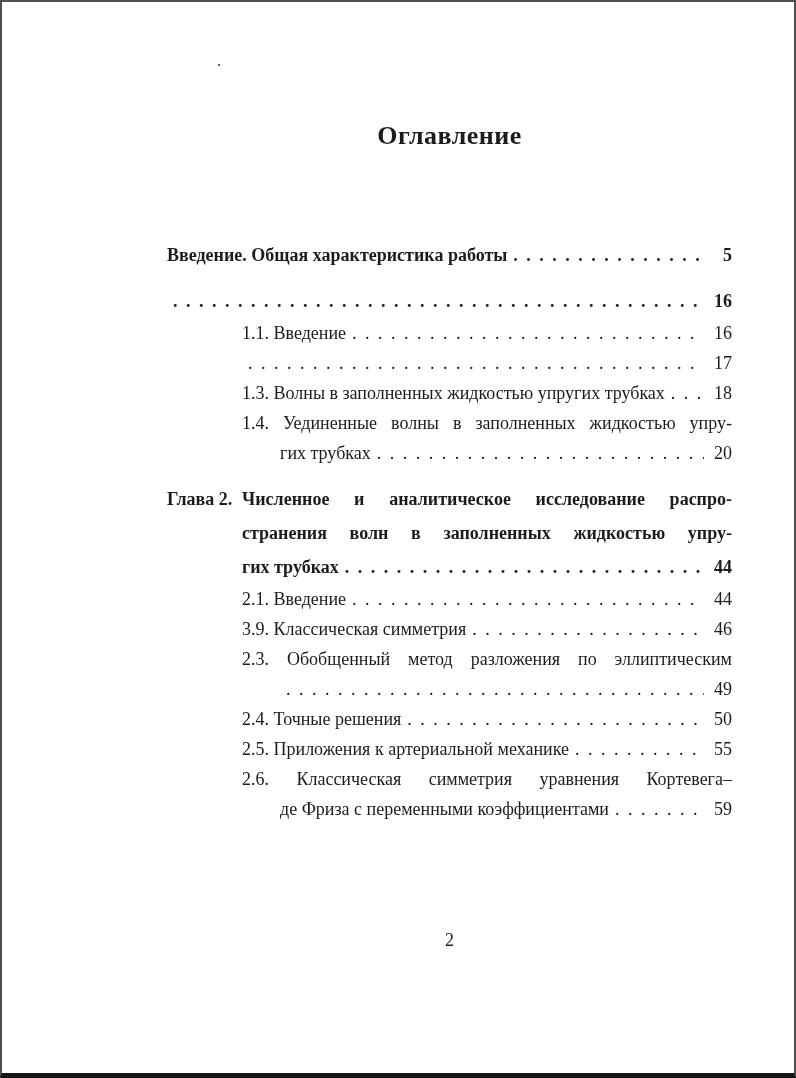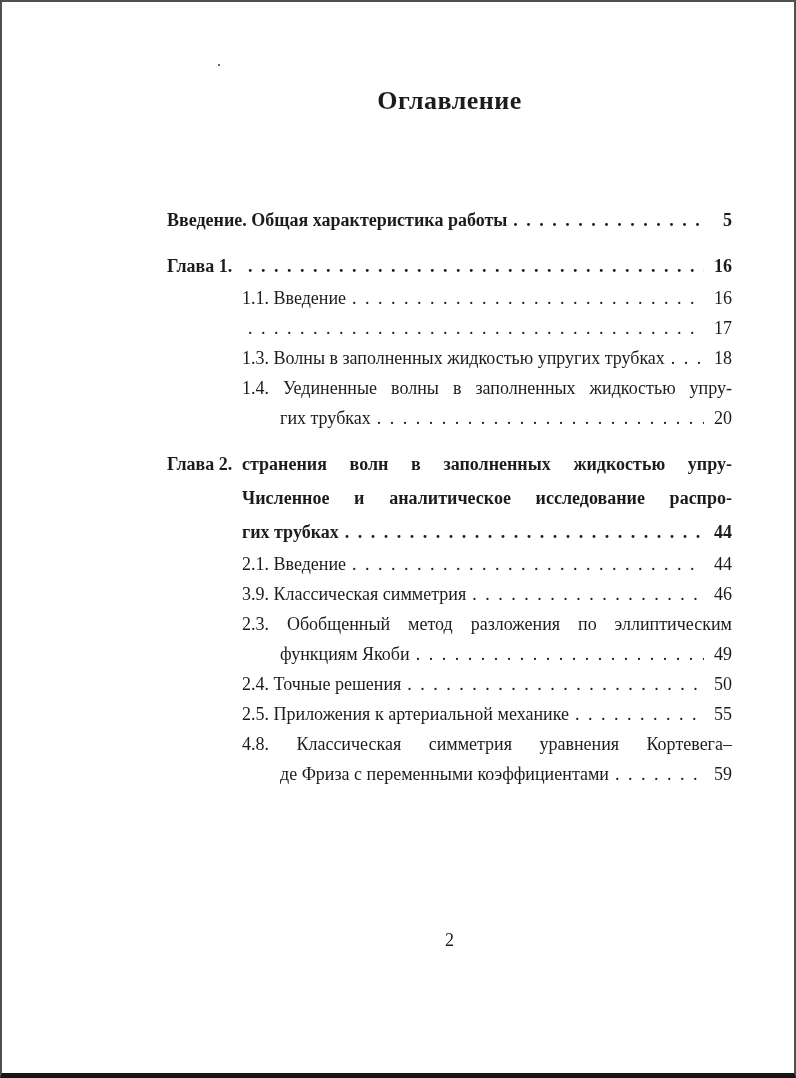--- a/index.html
+++ b/index.html
@@ -22,21 +22,21 @@
   .artifact {
     position: absolute;
     left: 215px;
     top: 50px;
     font-size: 16px;
     color: #333;
   }
   .content {
     margin-left: 165px;
     width: 565px;
-    padding-top: 81px;
+    padding-top: 116px;
   }
   .title {
     font-size: 26px;
     line-height: 36px;
     font-weight: bold;
     text-align: center;
     margin-bottom: 86px;
     letter-spacing: 0.5px;
   }
   .entry { font-size: 18px; line-height: 30px; }
@@ -94,21 +94,20 @@
 
     <div class="entry bold">
       <div class="flexline">
         <span class="lbl">Введение. Общая характеристика работы</span>
         <span class="dots">. . . . . . . . . . . . . . . . . . . . . . . . . . . . . . . . . . . . . . . . . . . . . . . . . . . . . . . . . . . .</span>
         <span class="pg">5</span>
       </div>
     </div>
 
     <div class="entry bold chapter">
-      <span class="prefix">Глава 1.</span>
       <div class="lines">
         <div class="flexline">
           <span class="dots">. . . . . . . . . . . . . . . . . . . . . . . . . . . . . . . . . . . . . . . . . . . . . . . . . . . . . . . . . . . .</span>
           <span class="pg">16</span>
         </div>
       </div>
     </div>
 
     <div class="entry section">
       <div class="flexline">
@@ -138,22 +137,22 @@
       <div class="flexline cont">
         <span class="lbl">гих трубках</span>
         <span class="dots">. . . . . . . . . . . . . . . . . . . . . . . . . . . . . . . . . . . . . . . . . . . . . . . . . . . . . . . . . . . .</span>
         <span class="pg">20</span>
       </div>
     </div>
 
     <div class="entry bold chapter">
       <span class="prefix">Глава 2.</span>
       <div class="lines">
+        <div class="line just">Численное и аналитическое исследование распро-</div>
         <div class="line just">странения волн в заполненных жидкостью упру-</div>
-        <div class="line just">Численное и аналитическое исследование распро-</div>
         <div class="flexline">
           <span class="lbl">гих трубках</span>
           <span class="dots">. . . . . . . . . . . . . . . . . . . . . . . . . . . . . . . . . . . . . . . . . . . . . . . . . . . . . . . . . . . .</span>
           <span class="pg">44</span>
         </div>
       </div>
     </div>
 
     <div class="entry section">
       <div class="flexline">
@@ -167,21 +166,20 @@
       <div class="flexline">
         <span class="lbl">3.9. Классическая симметрия</span>
         <span class="dots">. . . . . . . . . . . . . . . . . . . . . . . . . . . . . . . . . . . . . . . . . . . . . . . . . . . . . . . . . . . .</span>
         <span class="pg">46</span>
       </div>
     </div>
 
     <div class="entry section">
       <div class="line just">2.3. Обобщенный метод разложения по эллиптическим</div>
       <div class="flexline cont">
-        <span class="lbl">функциям Якоби</span>
         <span class="dots">. . . . . . . . . . . . . . . . . . . . . . . . . . . . . . . . . . . . . . . . . . . . . . . . . . . . . . . . . . . .</span>
         <span class="pg">49</span>
       </div>
     </div>
 
     <div class="entry section">
       <div class="flexline">
         <span class="lbl">2.4. Точные решения</span>
         <span class="dots">. . . . . . . . . . . . . . . . . . . . . . . . . . . . . . . . . . . . . . . . . . . . . . . . . . . . . . . . . . . .</span>
         <span class="pg">50</span>
@@ -190,21 +188,21 @@
 
     <div class="entry section">
       <div class="flexline">
         <span class="lbl">2.5. Приложения к артериальной механике</span>
         <span class="dots">. . . . . . . . . . . . . . . . . . . . . . . . . . . . . . . . . . . . . . . . . . . . . . . . . . . . . . . . . . . .</span>
         <span class="pg">55</span>
       </div>
     </div>
 
     <div class="entry section">
-      <div class="line just">4.8. Классическая симметрия уравнения Кортевега–</div>
+      <div class="line just">2.6. Классическая симметрия уравнения Кортевега–</div>
       <div class="flexline cont">
         <span class="lbl">де Фриза с переменными коэффициентами</span>
         <span class="dots">. . . . . . . . . . . . . . . . . . . . . . . . . . . . . . . . . . . . . . . . . . . . . . . . . . . . . . . . . . . .</span>
         <span class="pg">59</span>
       </div>
     </div>
 
   </div>
 
   <div class="footer">2</div>

